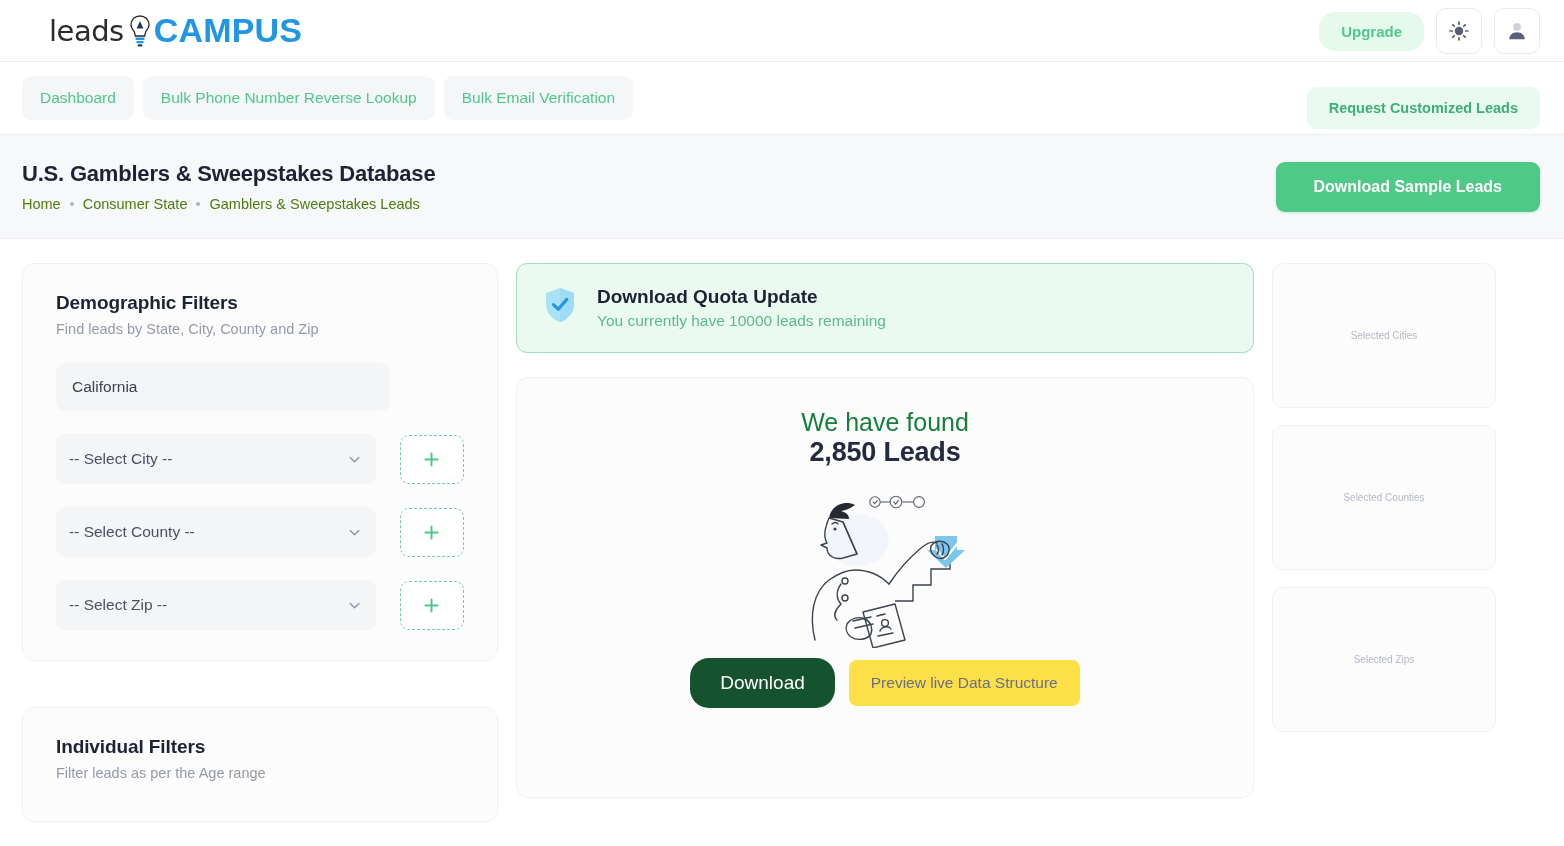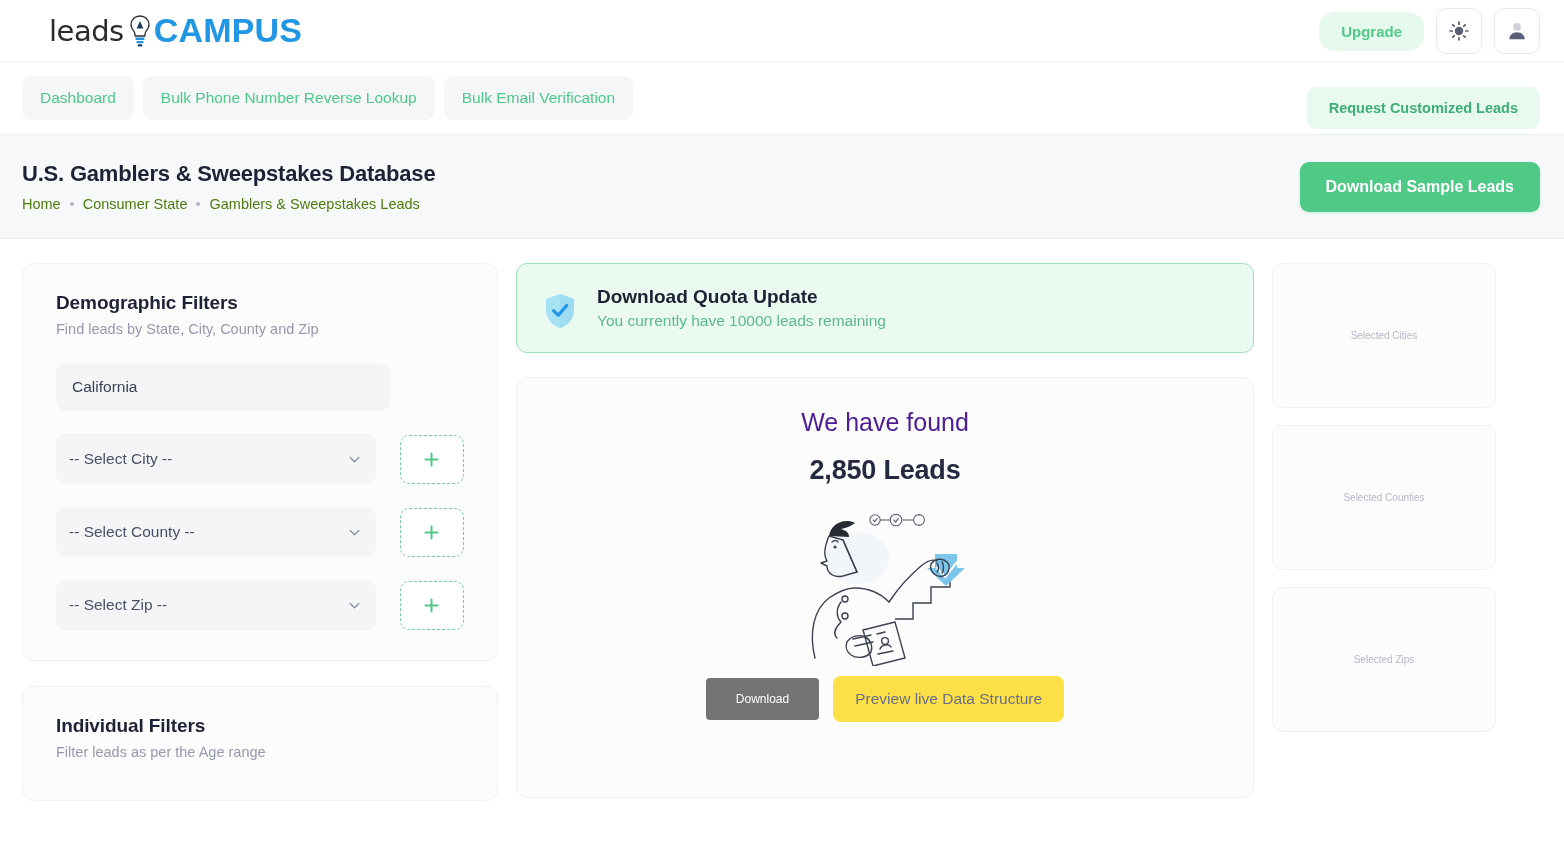--- a/index.html
+++ b/index.html
@@ -77,21 +77,21 @@
     font-size: 22px; font-weight: 700; color: #1d2235;
     letter-spacing: -0.2px; margin-bottom: 9px;
   }
   .breadcrumb { display: flex; align-items: center; gap: 9px; }
   .crumb { font-size: 14.5px; color: #4d7c0f; cursor: pointer; }
   .crumb-dot { width: 4px; height: 4px; border-radius: 50%; background: #b0b4c2; }
   .btn-sample {
     position: absolute; right: 24px;
     background: #4ec986; color: #fff; border: none;
     font-size: 16px; font-weight: 700; border-radius: 9px;
-    padding: 16px 26px; cursor: pointer;
+    padding: 16px 38px; cursor: pointer;
     font-family: "Liberation Sans", sans-serif;
     box-shadow: 0 1px 3px rgba(78,201,134,0.30);
   }
 
   
   .main {
     display: flex; gap: 18px; padding: 24px 22px 0 22px;
     align-items: flex-start;
   }
   .col-left { width: 476px; flex: none; }
@@ -126,40 +126,40 @@
     width: 68px; height: 49px; border: 1.6px dashed #6ecf9d;
     border-radius: 9px; background: #fff; cursor: pointer;
     display: flex; align-items: center; justify-content: center;
     color: #4ec986; font-size: 25px; line-height: 1; font-weight: 400;
   }
 
   
   .quota {
     background: #eafaf0; border: 1px solid #9fe0bd;
     border-radius: 11px; padding: 22px 26px;
-    display: flex; align-items: flex-end; gap: 20px;
+    display: flex; align-items: flex-start; gap: 20px;
     margin-bottom: 24px;
   }
   .quota-title { font-size: 19px; font-weight: 700; color: #1c2133; margin-bottom: 4px; }
   .quota-sub { font-size: 15.5px; color: #5cb98b; }
 
   .result-card {
     background: #fcfcfd; border: 1px solid #eef0f3;
     border-radius: 12px; padding: 30px 20px 28px 20px;
     text-align: center; height: 421px;
   }
-  .found-label { font-size: 25px; color: #4c1d95; font-weight: 400; margin-bottom: 18px; }
+  .found-label { font-size: 25px; color: #15803d; font-weight: 400; }
   .found-count { font-size: 27px; font-weight: 700; color: #252a40; letter-spacing: -0.2px; }
   .illus { margin: 20px auto 0 auto; display: block; }
   .result-actions {
     display: flex; justify-content: center; align-items: center; gap: 14px; margin-top: 10px;
   }
   .btn-download {
-    background: #737373; color: #fff; border: none; border-radius: 4px;
-    padding: 14px 30px; font-size: 12px; cursor: pointer;
+    background: #14532d; color: #fff; border: none; border-radius: 19px;
+    padding: 14px 30px; font-size: 19px; cursor: pointer;
     font-family: "Liberation Sans", sans-serif;
   }
   .btn-preview {
     background: #fde047; color: #6a6f84; border: none; border-radius: 8px;
     padding: 14px 22px; font-size: 15.5px; cursor: pointer;
     font-family: "Liberation Sans", sans-serif;
   }
 
   
   .sel-panel {
@@ -281,21 +281,21 @@
           </svg>
         </div>
         <button class="add-btn">
           <svg width="19" height="19" viewBox="0 0 20 20">
             <path d="M10 3.6 V16.4 M3.6 10 H16.4" stroke="#4ec986" stroke-width="2.1" stroke-linecap="round"></path>
           </svg>
         </button>
       </div>
     </div>
 
-    <div class="card" style="margin-top:25px;padding-bottom:40px;">
+    <div class="card" style="margin-top:46px;padding-bottom:40px;">
       <div class="card-title">Individual Filters</div>
       <div class="card-sub" style="margin-bottom:0;">Filter leads as per the Age range</div>
     </div>
   </div>
 
   <div class="col-center">
 
     <div class="quota">
       <svg width="34" height="38" viewBox="0 0 34 38">
         <path d="M17 2 L31 7 V18 C31 27 24.6 33.6 17 36 C9.4 33.6 3 27 3 18 V7 Z" fill="#a8e3f5"></path>

